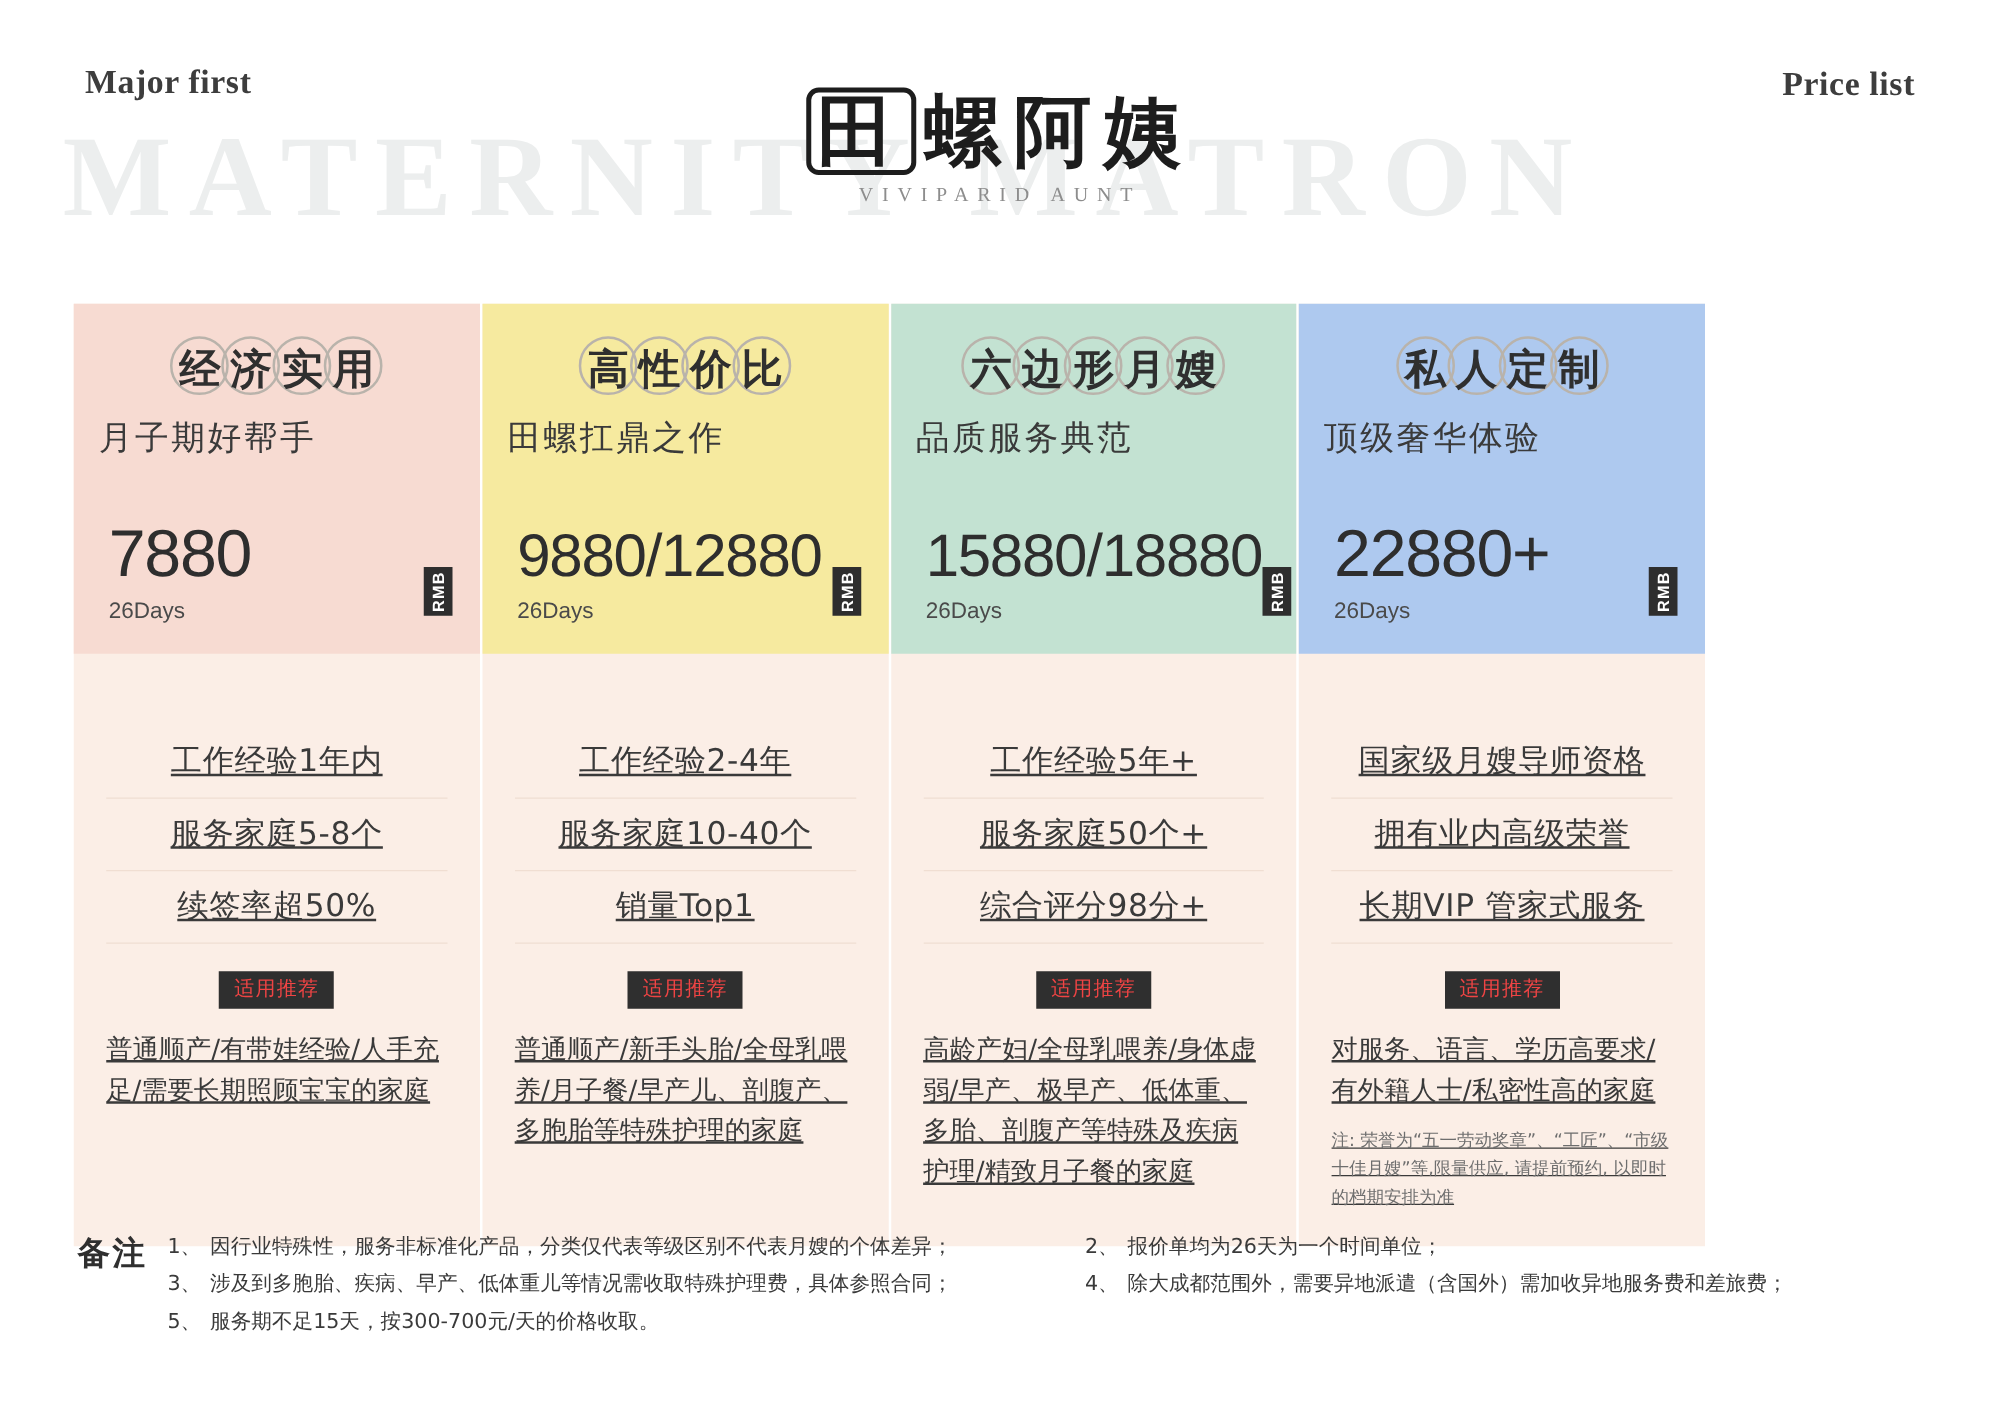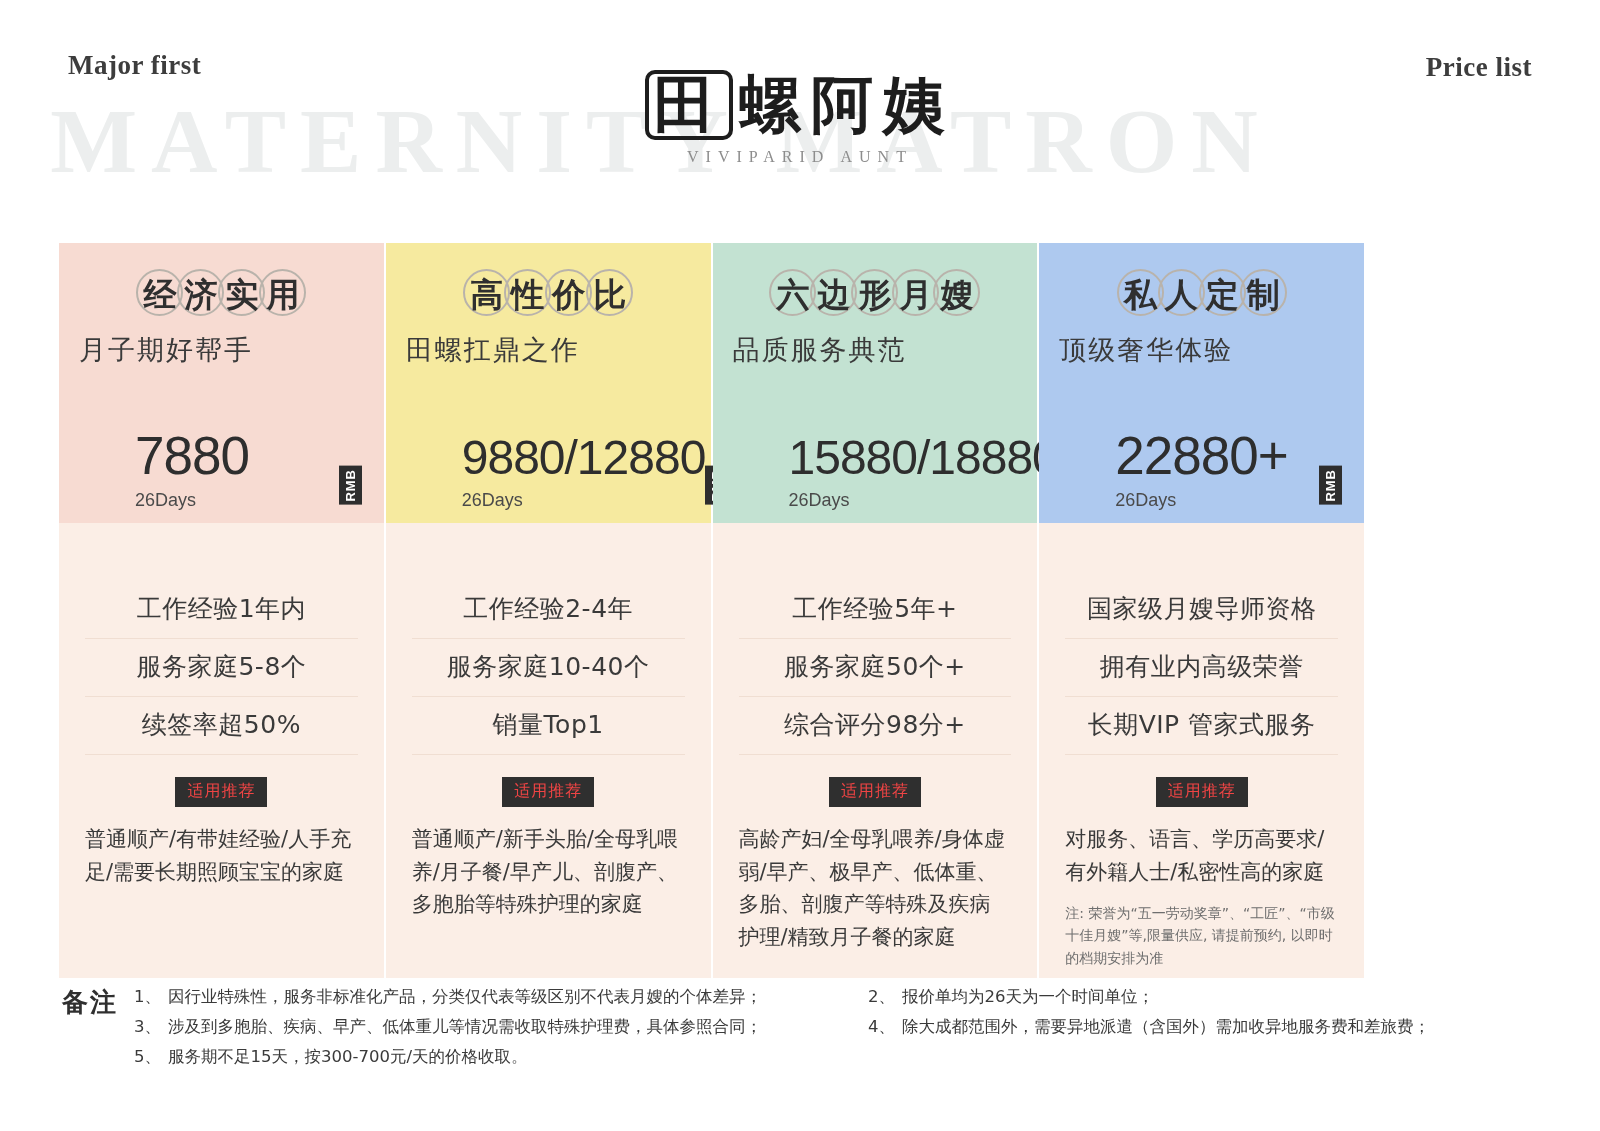--- a/index.html
+++ b/index.html
@@ -138,25 +138,24 @@
     text-align: left;
     font-family: "DejaVu Sans", sans-serif;
     font-size: 27px;
     color: #3a3a3a;
     letter-spacing: 2px;
   }
   .price-row {
     position: absolute;
     left: 28px;
     right: 22px;
-    bottom: 12px;
+    bottom: 24px;
     display: flex;
     align-items: flex-end;
     justify-content: space-between;
-    margin-left: 48px;
   }
   .price-main {
     font-family: "Liberation Sans", sans-serif;
     font-size: 53px;
     color: #2e2e2e;
     line-height: 1;
     letter-spacing: -1px;
   }
   .c2 .price-main, .c3 .price-main { font-size: 48px; }
   .price-days {
@@ -173,22 +172,23 @@
     letter-spacing: 1px;
     padding: 3px 4px;
     writing-mode: vertical-rl;
     text-orientation: mixed;
     transform: rotate(180deg);
     margin-bottom: 6px;
   }
 
   .card-body {
     flex: 1;
-    padding: 58px 26px 9px 26px;
+    padding: 58px 26px 28px 26px;
     box-sizing: border-box;
+    text-decoration: underline;
   }
   .feature {
     text-align: center;
     font-family: "DejaVu Sans", sans-serif;
     font-size: 25px;
     color: #3a3a3a;
     padding: 11px 0 13px 0;
     border-bottom: 1px solid #f0ded2;
     letter-spacing: 0.5px;
   }

